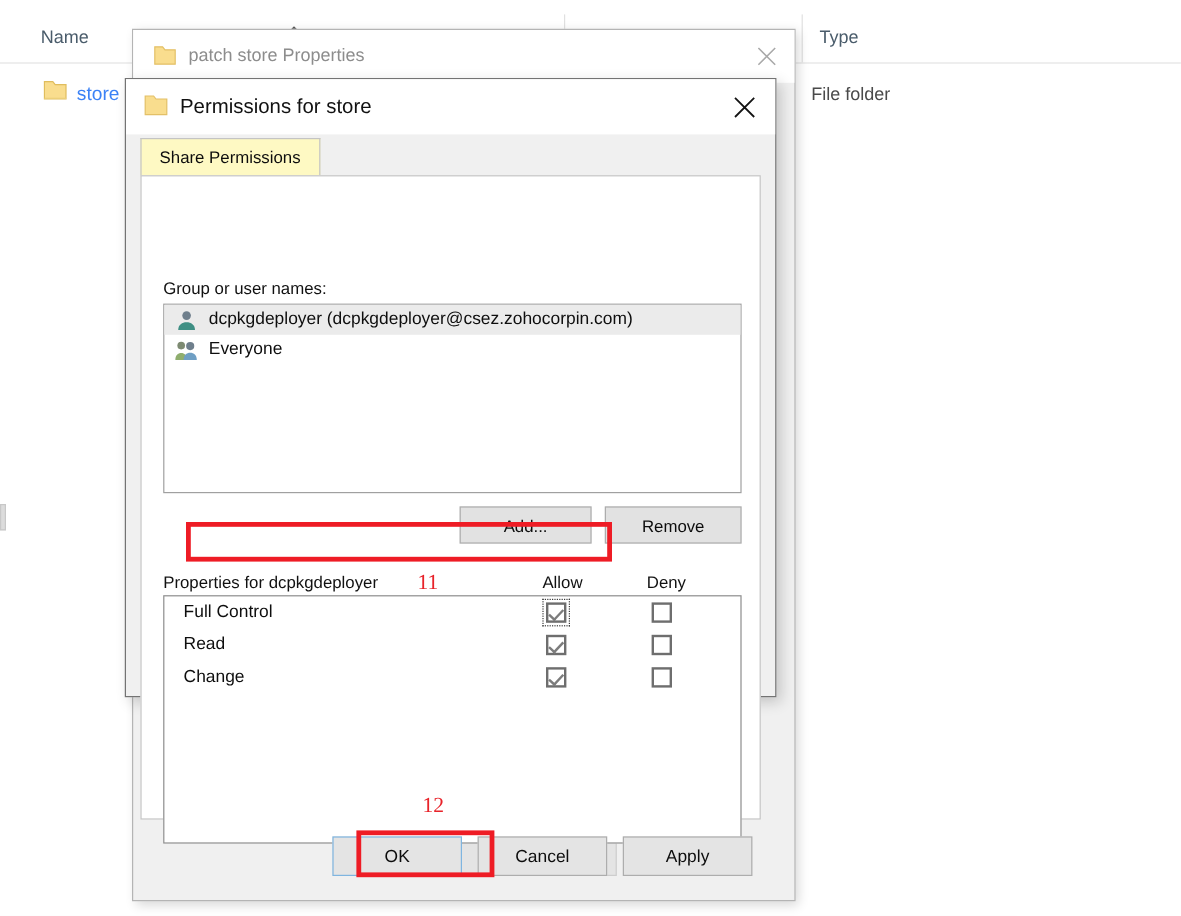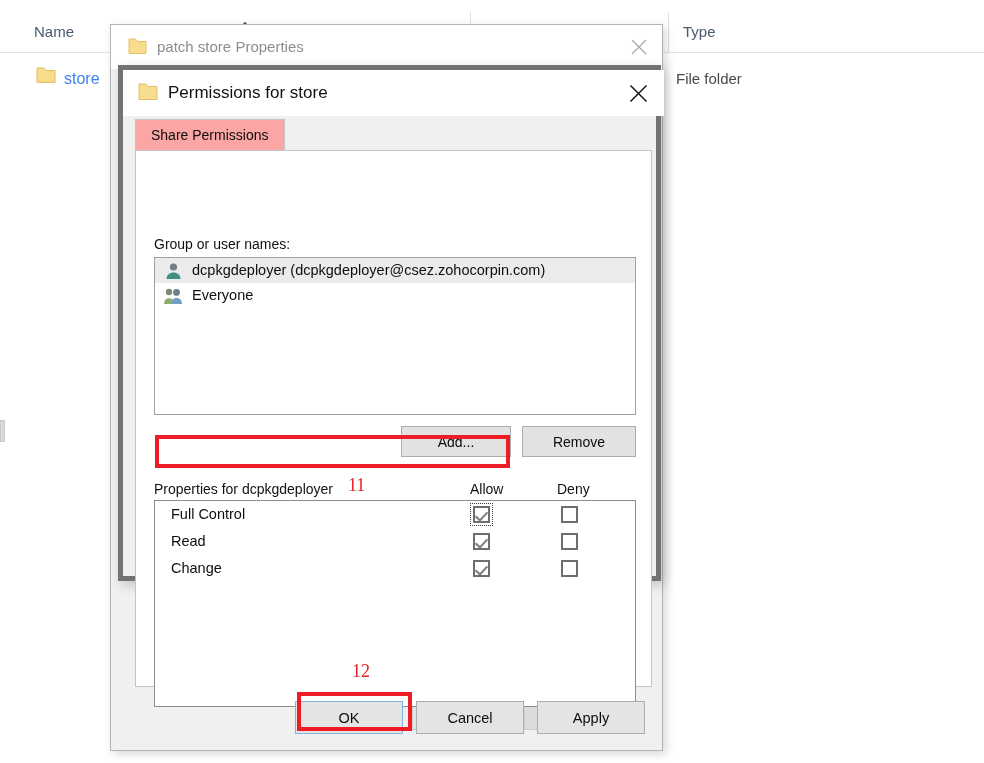--- a/index.html
+++ b/index.html
@@ -138,24 +138,24 @@
     border: 1px solid #cdcdcd;
     box-sizing: border-box;
   }
   .pb-ok     { left: 188px; width: 102px; }
   .pb-cancel { left: 300px; width: 102px; }
   .pb-apply  { left: 412px; width: 102px; background:#dcdcdc; }
 
   
   #perm-dialog {
     position: absolute;
-    left: 118px; top: 65px;
+    left: 104px; top: 65px;
     width: 543px; height: 516px;
     background: #f0f0f0;
-    border: 5px solid #737373;
+    border: 1px solid #737373;
     box-sizing: border-box;
     box-shadow: 4px 4px 11px rgba(0,0,0,0.19);
   }
   .perm-titlebar {
     position: absolute;
     left: 0; top: 0;
     width: 541px; height: 46px;
     background: #ffffff;
   }
   .perm-title-icon {
@@ -186,21 +186,21 @@
     width: 517px; height: 32px;
   }
   .tab {
     position: absolute;
     left: 0; top: 0;
     height: 32px;
     padding: 0 15px;
     line-height: 31px;
     font-size: 14px;
     color: #0d0d0d;
-    background: #fca5a5;
+    background: #fef9c3;
     border: 1px solid #c4c4c4;
     border-bottom: none;
     box-sizing: border-box;
     white-space: nowrap;
   }
   .tab-panel {
     position: absolute;
     left: 12px; top: 80px;
     width: 517px; height: 537px;
     background: #ffffff;

